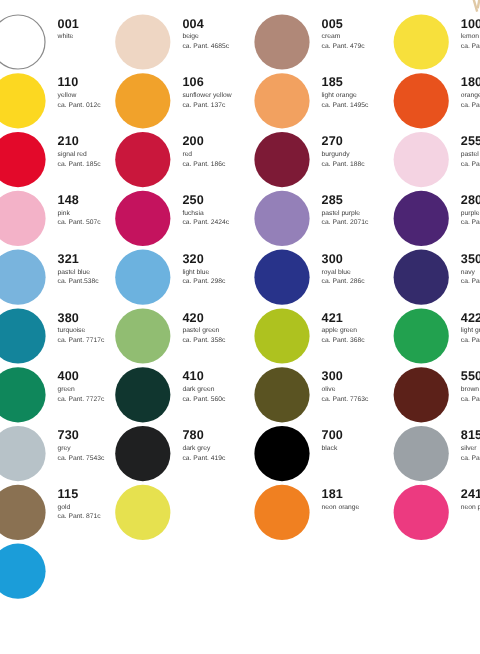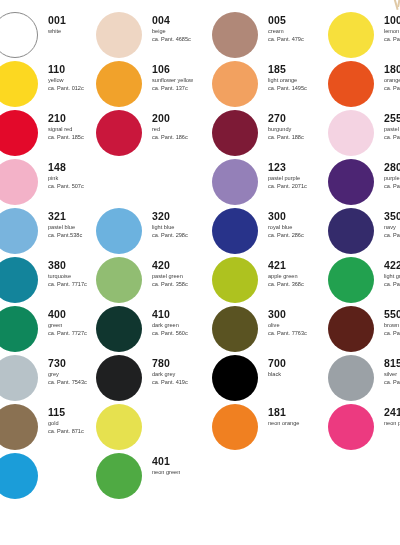--- a/index.html
+++ b/index.html
@@ -194,24 +194,32 @@
       </div>
     </div>
     <div class="swatch-cell" style="left: -8px; top: 159px;">
       <div class="swatch-disc" style="background: rgb(243, 178, 200);"></div>
       <div class="swatch-text">
         <div class="swatch-code">148</div>
         <div class="swatch-name">pink</div>
         <div class="swatch-pantone">ca. Pant. 507c</div>
       </div>
     </div>
+    <div class="swatch-cell" style="left: 96px; top: 159px;">
+      <div class="swatch-disc" style="background: rgb(196, 19, 94);"></div>
+      <div class="swatch-text">
+        <div class="swatch-code">250</div>
+        <div class="swatch-name">fuchsia</div>
+        <div class="swatch-pantone">ca. Pant. 2424c</div>
+      </div>
+    </div>
     <div class="swatch-cell" style="left: 212px; top: 159px;">
       <div class="swatch-disc" style="background: rgb(148, 128, 184);"></div>
       <div class="swatch-text">
-        <div class="swatch-code">123</div>
+        <div class="swatch-code">285</div>
         <div class="swatch-name">pastel purple</div>
         <div class="swatch-pantone">ca. Pant. 2071c</div>
       </div>
     </div>
     <div class="swatch-cell" style="left: 328px; top: 159px;">
       <div class="swatch-disc" style="background: rgb(76, 37, 115);"></div>
       <div class="swatch-text">
         <div class="swatch-code">280</div>
         <div class="swatch-name">purple</div>
         <div class="swatch-pantone">ca. Pant. 2613c</div>
@@ -365,20 +373,13 @@
     <div class="swatch-cell" style="left: 328px; top: 404px;">
       <div class="swatch-disc" style="background: rgb(236, 58, 128);"></div>
       <div class="swatch-text">
         <div class="swatch-code">241</div>
         <div class="swatch-name">neon pink</div>
       </div>
     </div>
     <div class="swatch-cell" style="left: -8px; top: 453px;">
       <div class="swatch-disc" style="background: rgb(27, 157, 217);"></div>
     </div>
-    <div class="swatch-cell" style="left: 96px; top: 453px;">
-      <div class="swatch-disc" style="background: rgb(79, 170, 67);"></div>
-      <div class="swatch-text">
-        <div class="swatch-code">401</div>
-        <div class="swatch-name">neon green</div>
-      </div>
-    </div>
   </div>
 
 </body></html>

